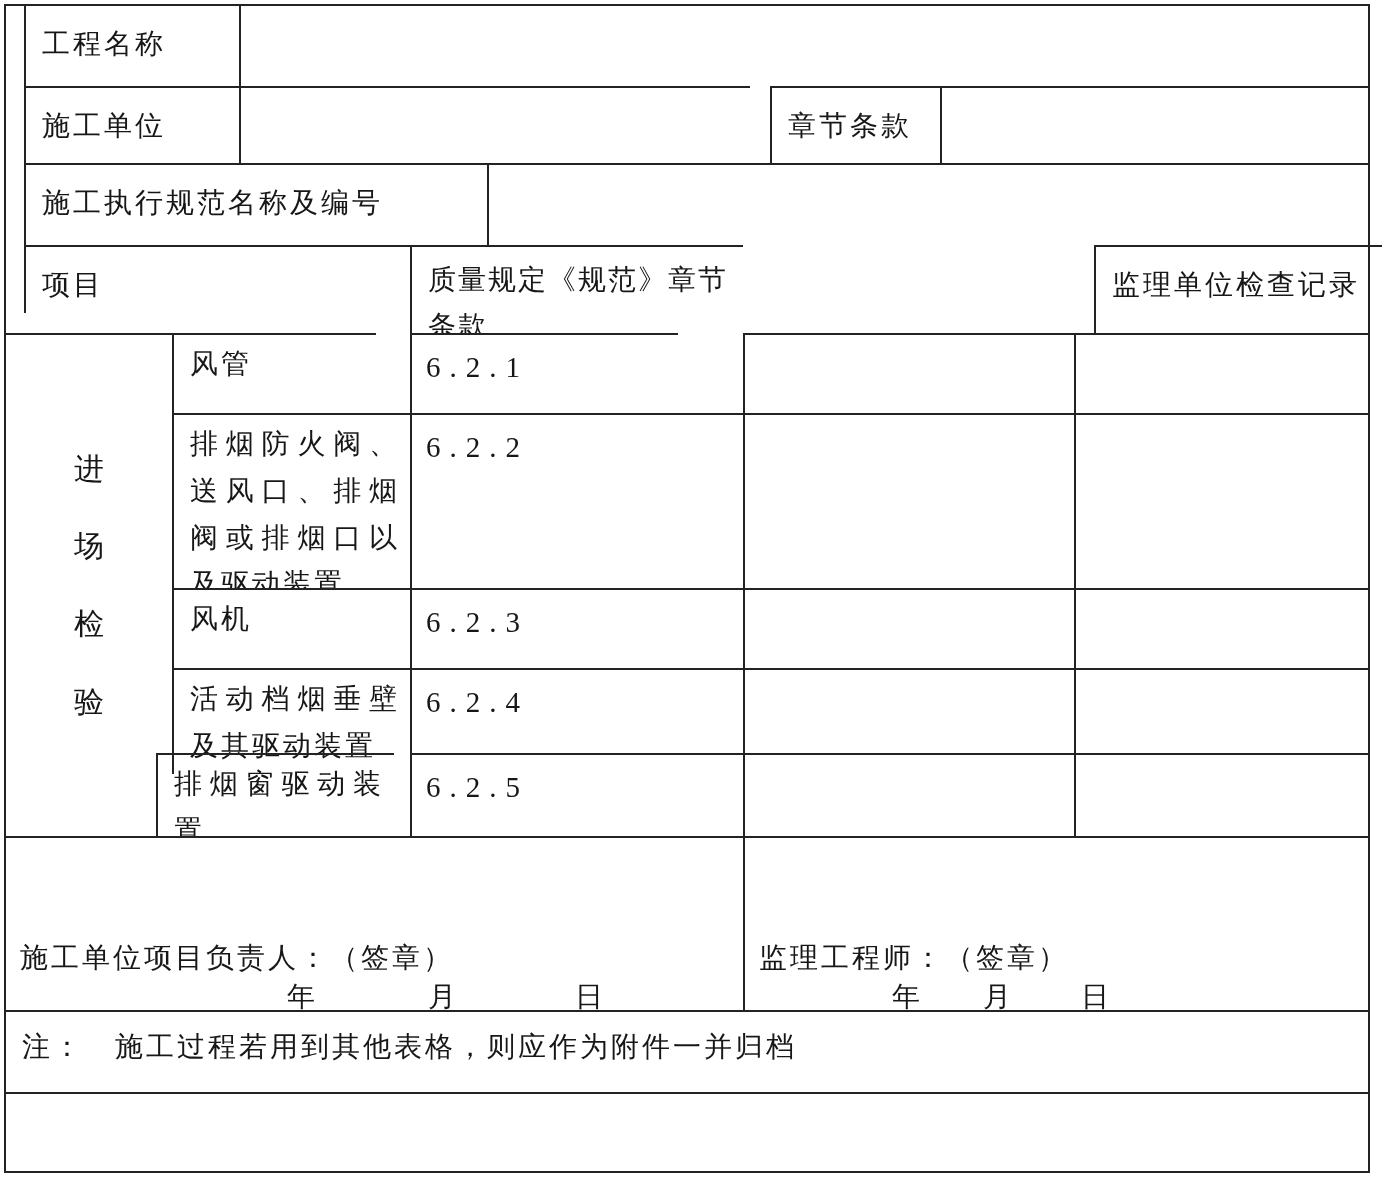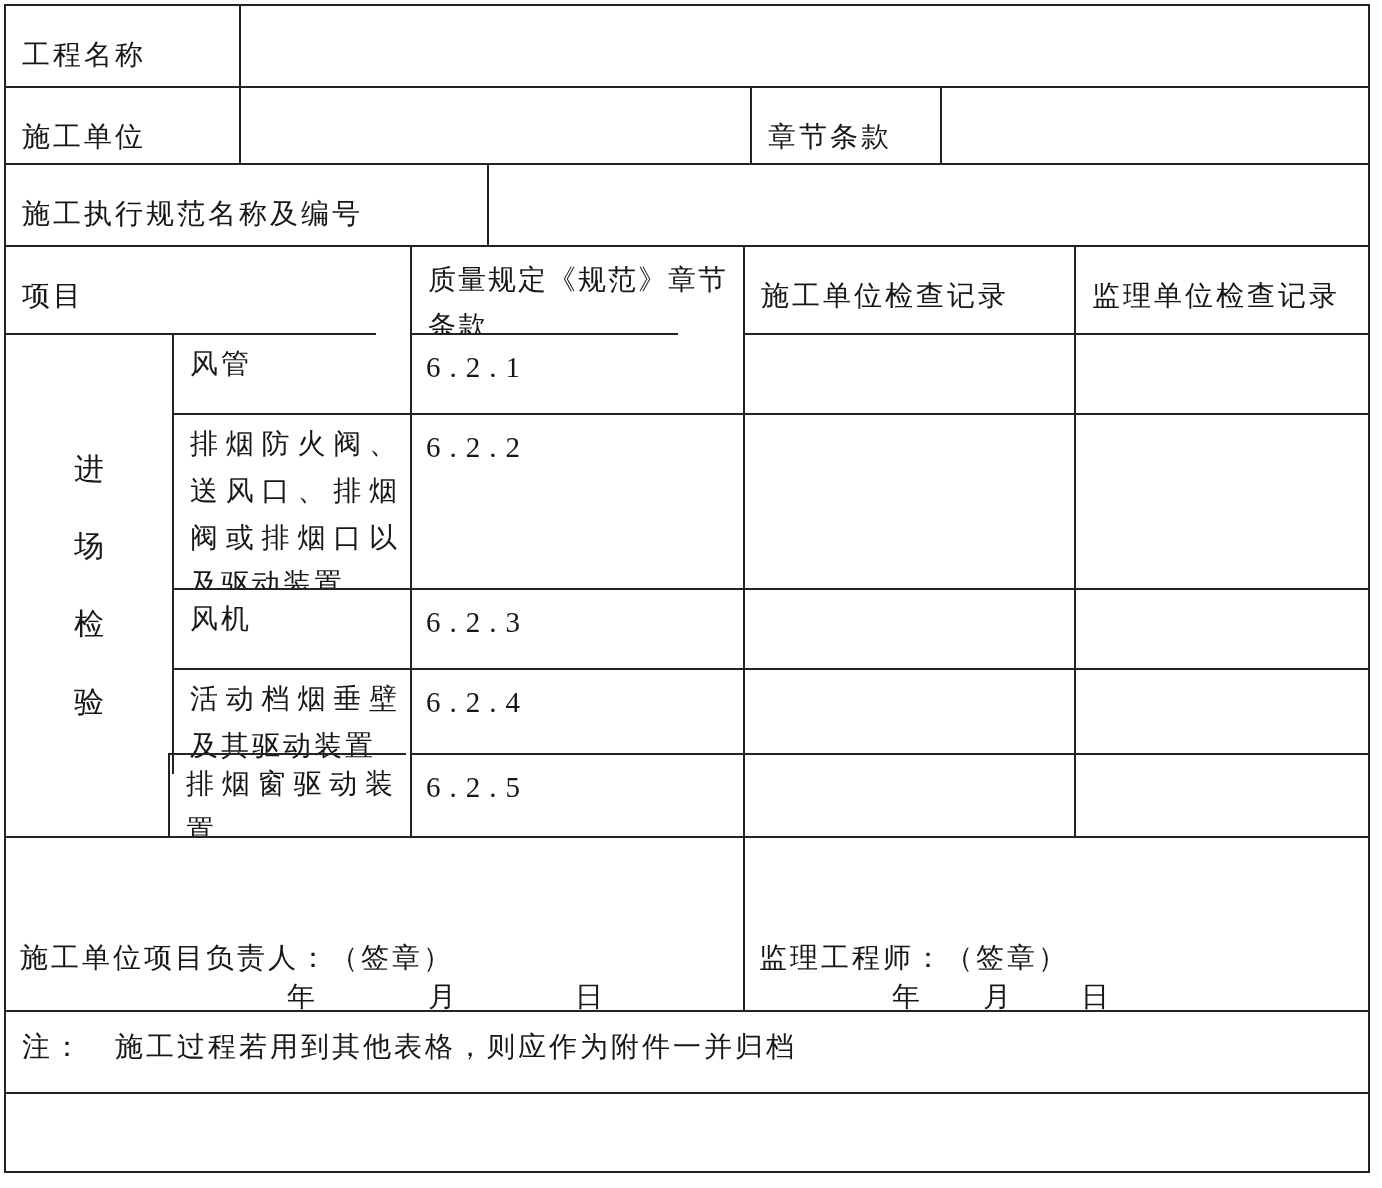--- a/index.html
+++ b/index.html
@@ -12,21 +12,21 @@
   .frame {
     position: absolute; left: 4px; top: 4px; width: 1366px; height: 1169px;
     box-sizing: border-box; border: 2px solid #232323;
   }
   .cell {
     position: absolute; box-sizing: border-box;
     border-left: 2px solid #232323; border-top: 2px solid #232323;
     font-size: 28px; letter-spacing: 3px; line-height: 1.62;
     overflow: hidden;
   }
-  .label { padding: 26px 10px 0 16px; }
+  .label { padding: 15px 10px 0 16px; margin-left: 20px; }
   .item  { padding: 6px 10px 0 16px; text-align: justify; text-justify: inter-ideograph; line-height: 1.67; }
   .num   { font-size: 29px; letter-spacing: 9px; padding: 9px 6px 0 14px; }
   .hdr-clause { letter-spacing: 2px; padding: 10px 12px 0 16px; line-height: 1.63; }
   .cat {
     display: flex; flex-direction: column; align-items: center; justify-content: center;
     gap: 29px; font-size: 30px; letter-spacing: 0;
   }
   .sig-label { position: absolute; left: 14px; white-space: nowrap; }
   .sig-date  { position: absolute; left: 0; white-space: nowrap; }
   .note { padding: 12px 20px 0 16px; }
@@ -43,21 +43,20 @@
   <div class="cell label" style="left:4px;top:86px;width:235px;height:77px">施工单位</div>
   <div class="cell" style="left:239px;top:86px;width:511px;height:77px"></div>
   <div class="cell label" style="left:750px;top:86px;width:190px;height:77px">章节条款</div>
   <div class="cell" style="left:940px;top:86px;width:430px;height:77px"></div>
 
   <div class="cell label" style="left:4px;top:163px;width:483px;height:82px">施工执行规范名称及编号</div>
   <div class="cell" style="left:487px;top:163px;width:883px;height:82px"></div>
 
   <div class="cell label" style="left:4px;top:245px;width:406px;height:68px">项目</div>
   <div class="cell hdr-clause" style="left:410px;top:245px;width:333px;height:88px">质量规定《规范》章节条款</div>
-  <div class="cell label" style="left:743px;top:245px;width:331px;height:88px">施工单位检查记录</div>
   <div class="cell label" style="left:1074px;top:245px;width:296px;height:88px">监理单位检查记录</div>
 
   <div class="cell cat" style="left:4px;top:333px;width:168px;height:503px">
     <span>进</span>
     <span>场</span>
     <span>检</span>
     <span>验</span>
   </div>
 
   <div class="cell item" style="left:172px;top:333px;width:204px;height:80px">风管</div>
@@ -73,21 +72,21 @@
   <div class="cell item" style="left:172px;top:588px;width:238px;height:80px">风机</div>
   <div class="cell num" style="left:410px;top:588px;width:333px;height:88px">6.2.3</div>
   <div class="cell" style="left:743px;top:588px;width:331px;height:80px"></div>
   <div class="cell" style="left:1074px;top:588px;width:296px;height:80px"></div>
 
   <div class="cell item" style="left:172px;top:668px;width:238px;height:106px">活动档烟垂壁及其驱动装置</div>
   <div class="cell num" style="left:410px;top:668px;width:333px;height:85px">6.2.4</div>
   <div class="cell" style="left:743px;top:668px;width:331px;height:85px"></div>
   <div class="cell" style="left:1074px;top:668px;width:296px;height:85px"></div>
 
-  <div class="cell item" style="left:168px;top:753px;width:238px;height:83px">排烟窗驱动装置</div>
+  <div class="cell item" style="left:156px;top:753px;width:238px;height:83px">排烟窗驱动装置</div>
   <div class="cell num" style="left:410px;top:753px;width:333px;height:83px">6.2.5</div>
   <div class="cell" style="left:743px;top:753px;width:331px;height:83px"></div>
   <div class="cell" style="left:1074px;top:753px;width:296px;height:83px"></div>
 
   <div class="cell" style="left:4px;top:836px;width:739px;height:174px">
     <div class="sig-label" style="top:97px">施工单位项目负责人：（签章）</div>
     <div class="sig-date" style="top:136px">
       <span style="margin-left:281px">年</span>
       <span style="margin-left:100px">月</span>
       <span style="margin-left:106px">日</span>

